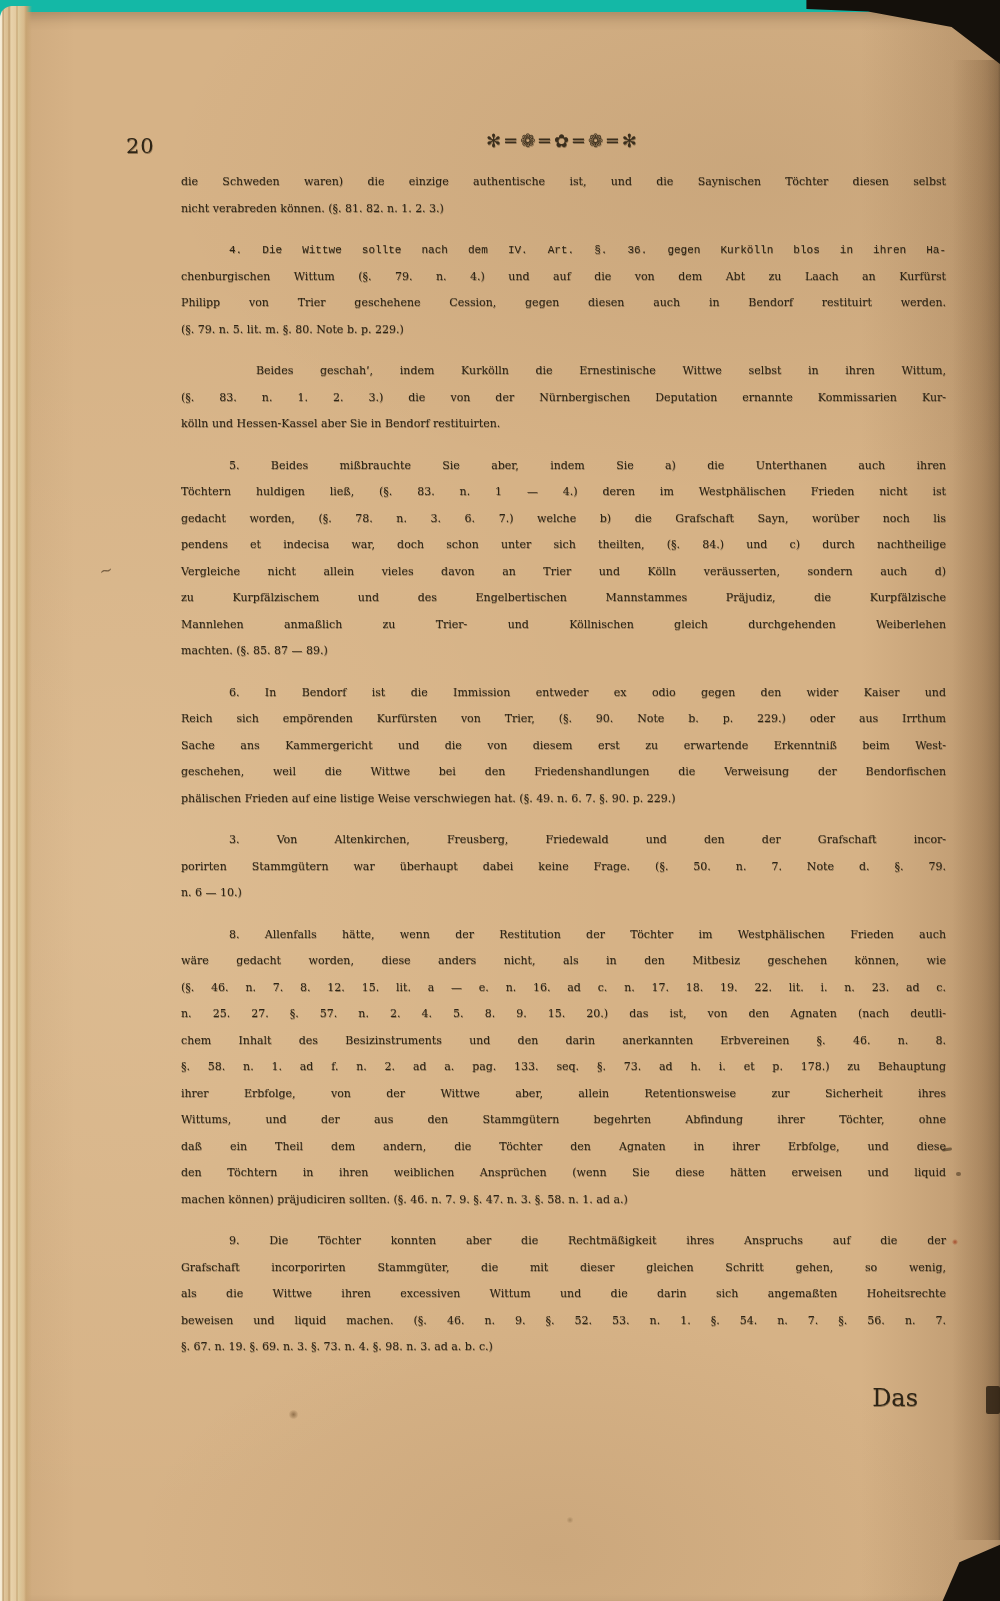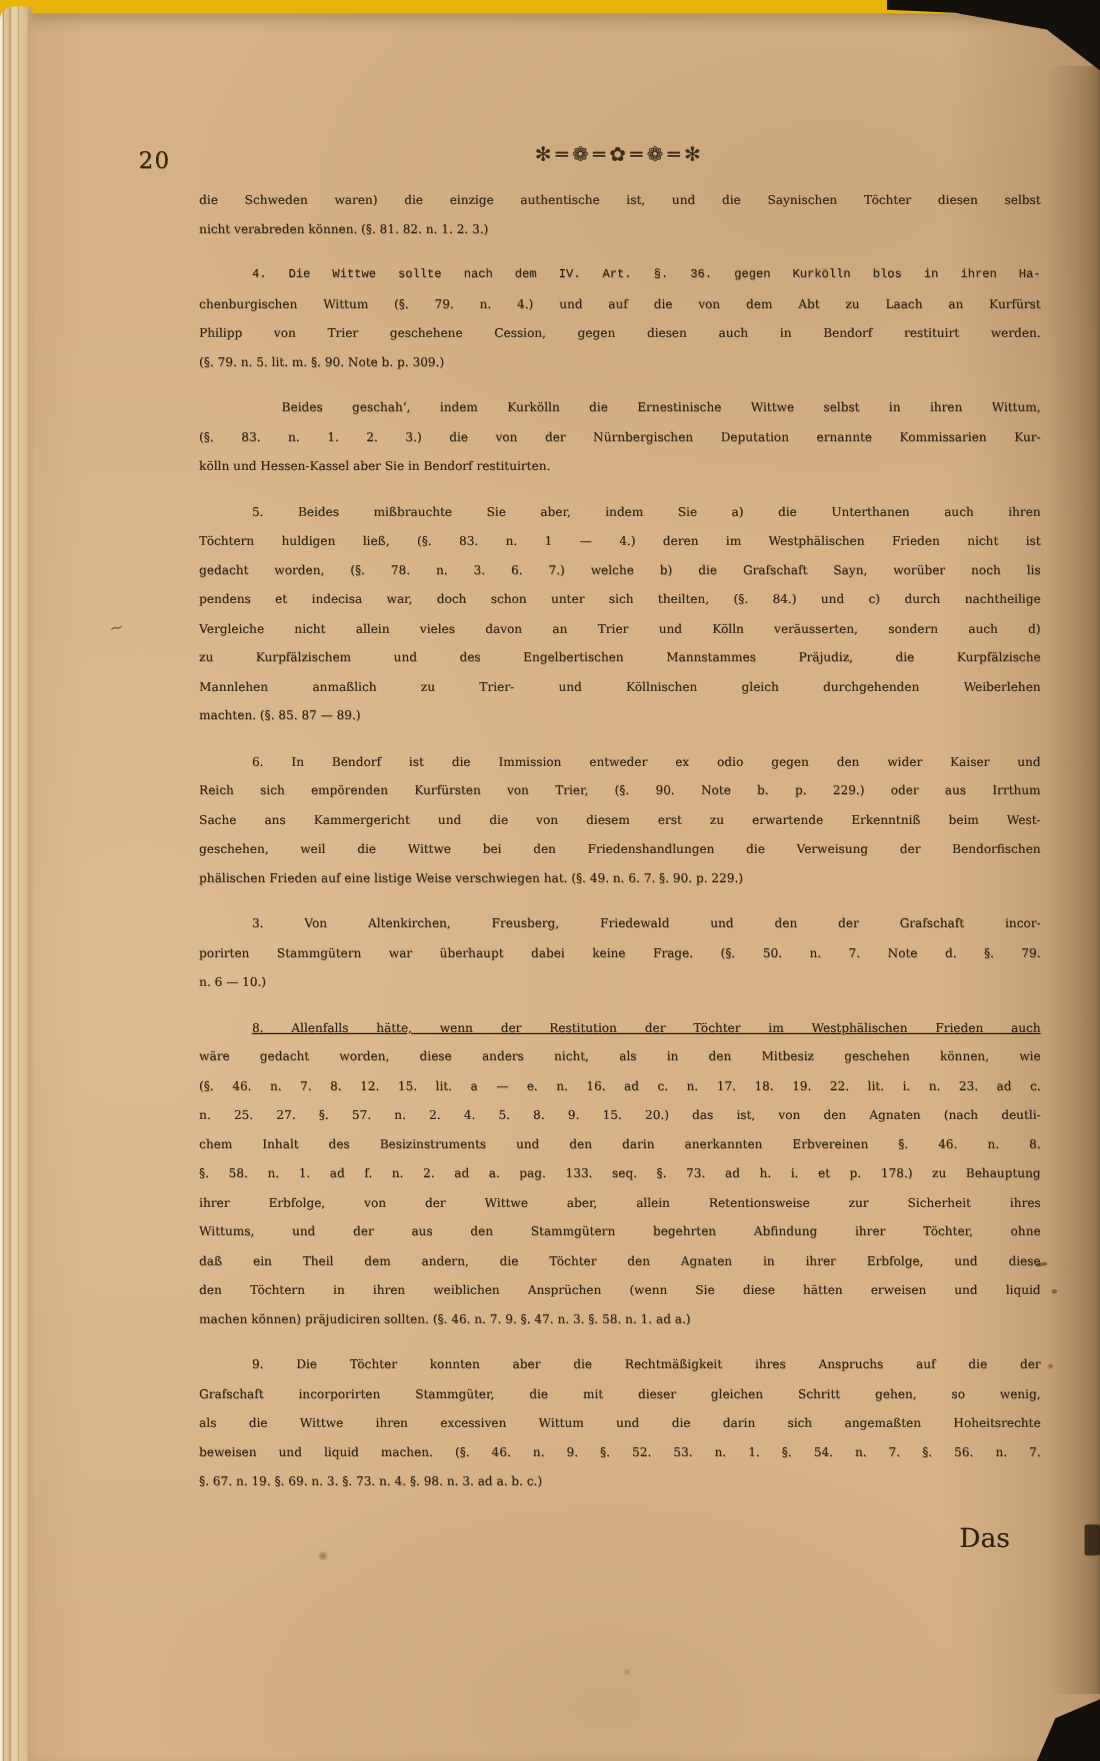--- a/index.html
+++ b/index.html
@@ -1,20 +1,20 @@
 <!DOCTYPE html>
 <html style="--paper: #d6b286; --paper_edge: #e4cda6; --ink: #2d2416; --dark_edge: #14100b; --accent_red: #a54a2a;"><head>
 <meta charset="utf-8">
 <style>
   html,body { margin:0; padding:0; }
   body { background:#0e0b09; font-family:"DejaVu Serif", serif; }
 
   .canvas {
     position:relative; width:1000px; height:1601px;
-    background:#eab308; overflow:hidden;
+    background:#14b8a6; overflow:hidden;
   }
 
   .page {
     position:absolute; left:6px; top:12px; width:994px; height:1589px;
     border-radius:10px 0 0 0;
     background:
       radial-gradient(900px 500px at 75% 10%, rgba(90,60,30,0.10), transparent 65%),
       radial-gradient(700px 900px at 12% 55%, rgba(255,238,205,0.16), transparent 70%),
       radial-gradient(600px 350px at 55% 97%, rgba(110,75,40,0.10), transparent 70%),
       linear-gradient(90deg, rgba(120,85,45,0.10), rgba(0,0,0,0) 7%, rgba(0,0,0,0) 86%, rgba(95,60,30,0.22) 99%),
@@ -105,21 +105,21 @@
 
     <div class="body-block">
         <div class="para">
           <div class="line">die Schweden waren) die einzige authentische ist, und die Saynischen Töchter diesen selbst</div>
           <div class="line last">nicht verabreden können. (§. 81. 82. n. 1. 2. 3.)</div>
         </div>
         <div class="para">
           <div class="line" style="text-indent: 48px; font-family: Liberation Mono, monospace;">4. Die Wittwe sollte nach dem IV. Art. §. 36. gegen Kurkölln blos in ihren Ha-</div>
           <div class="line">chenburgischen Wittum (§. 79. n. 4.) und auf die von dem Abt zu Laach an Kurfürst</div>
           <div class="line">Philipp von Trier geschehene Cession, gegen diesen auch in Bendorf restituirt werden.</div>
-          <div class="line last">(§. 79. n. 5. lit. m. §. 90. Note b. p. 309.)</div>
+          <div class="line last">(§. 79. n. 5. lit. m. §. 80. Note b. p. 229.)</div>
         </div>
         <div class="para">
           <div class="line" style="text-indent: 75px;">Beides geschah’, indem Kurkölln die Ernestinische Wittwe selbst in ihren Wittum,</div>
           <div class="line">(§. 83. n. 1. 2. 3.) die von der Nürnbergischen Deputation ernannte Kommissarien Kur-</div>
           <div class="line last">kölln und Hessen-Kassel aber Sie in Bendorf restituirten.</div>
         </div>
         <div class="para">
           <div class="line" style="text-indent: 48px;">5. Beides mißbrauchte Sie aber, indem Sie a) die Unterthanen auch ihren</div>
           <div class="line">Töchtern huldigen ließ, (§. 83. n. 1 — 4.) deren im Westphälischen Frieden nicht ist</div>
           <div class="line">gedacht worden, (§. 78. n. 3. 6. 7.) welche b) die Grafschaft Sayn, worüber noch lis</div>
@@ -135,21 +135,21 @@
           <div class="line">Sache ans Kammergericht und die von diesem erst zu erwartende Erkenntniß beim West-</div>
           <div class="line">geschehen, weil die Wittwe bei den Friedenshandlungen die Verweisung der Bendorfischen</div>
           <div class="line last">phälischen Frieden auf eine listige Weise verschwiegen hat. (§. 49. n. 6. 7. §. 90. p. 229.)</div>
         </div>
         <div class="para">
           <div class="line" style="text-indent: 48px;">3. Von Altenkirchen, Freusberg, Friedewald und den der Grafschaft incor-</div>
           <div class="line">porirten Stammgütern war überhaupt dabei keine Frage. (§. 50. n. 7. Note d. §. 79.</div>
           <div class="line last">n. 6 — 10.)</div>
         </div>
         <div class="para">
-          <div class="line" style="text-indent: 48px; text-decoration: underline;">8. Allenfalls hätte, wenn der Restitution der Töchter im Westphälischen Frieden auch</div>
+          <div class="line" style="text-indent: 48px;">8. Allenfalls hätte, wenn der Restitution der Töchter im Westphälischen Frieden auch</div>
           <div class="line">wäre gedacht worden, diese anders nicht, als in den Mitbesiz geschehen können, wie</div>
           <div class="line">(§. 46. n. 7. 8. 12. 15. lit. a — e. n. 16. ad c. n. 17. 18. 19. 22. lit. i. n. 23. ad c.</div>
           <div class="line">n. 25. 27. §. 57. n. 2. 4. 5. 8. 9. 15. 20.) das ist, von den Agnaten (nach deutli-</div>
           <div class="line">chem Inhalt des Besizinstruments und den darin anerkannten Erbvereinen §. 46. n. 8.</div>
           <div class="line">§. 58. n. 1. ad f. n. 2. ad a. pag. 133. seq. §. 73. ad h. i. et p. 178.) zu Behauptung</div>
           <div class="line">ihrer Erbfolge, von der Wittwe aber, allein Retentionsweise zur Sicherheit ihres</div>
           <div class="line">Wittums, und der aus den Stammgütern begehrten Abfindung ihrer Töchter, ohne</div>
           <div class="line">daß ein Theil dem andern, die Töchter den Agnaten in ihrer Erbfolge, und diese</div>
           <div class="line">den Töchtern in ihren weiblichen Ansprüchen (wenn Sie diese hätten erweisen und liquid</div>
           <div class="line last">machen können) präjudiciren sollten. (§. 46. n. 7. 9. §. 47. n. 3. §. 58. n. 1. ad a.)</div>

